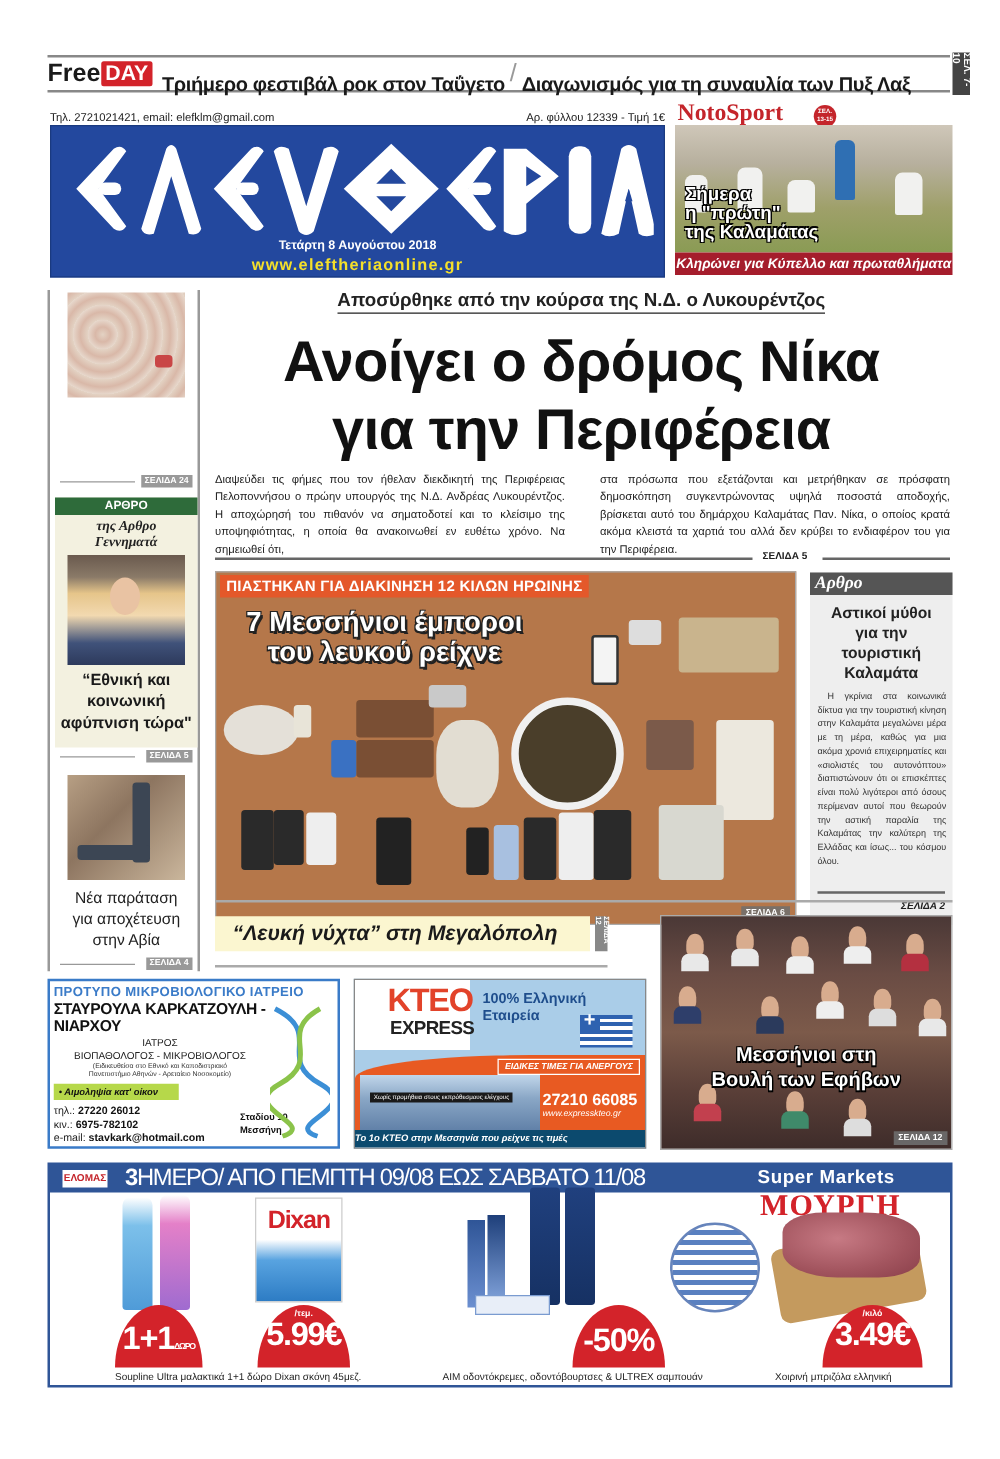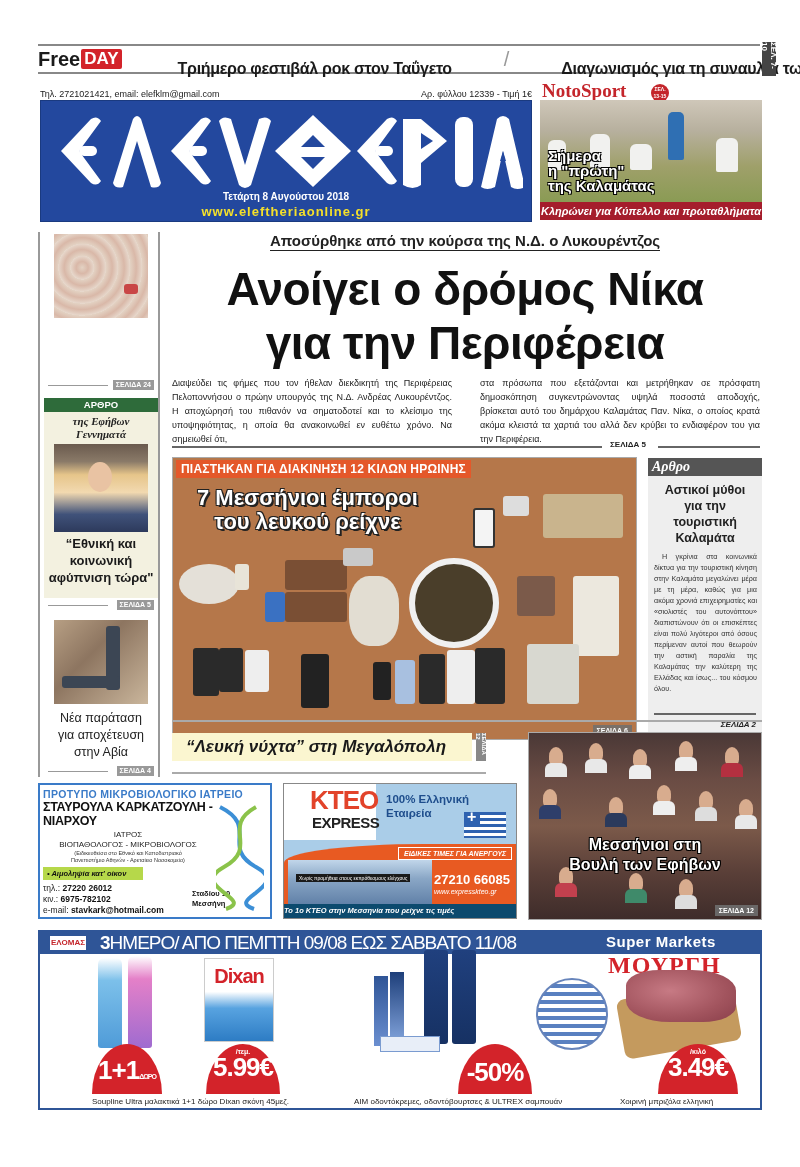--- a/index.html
+++ b/index.html
@@ -1,20 +1,20 @@
 <!DOCTYPE html>
 <html><head>
 <meta charset="utf-8">
 <style>
   * { box-sizing: border-box; margin: 0; padding: 0; }
   body { width: 800px; height: 1167px; background: #fff; position: relative; font-family: "Liberation Sans", sans-serif; color: #111; overflow: hidden; }
   .abs { position: absolute; }
 
   
-  .topbar { left: 38px; top: 44px; width: 722px; height: 30px; border-top: 2px solid #888; border-bottom: 2px solid #888; display: flex; align-items: center; gap: 48px; }
+  .topbar { left: 38px; top: 44px; width: 722px; height: 30px; border-top: 2px solid #888; border-bottom: 2px solid #888; display: flex; align-items: center; }
   .freeday { display: flex; align-items: center; font-weight: bold; font-size: 20px; margin-right: 8px; }
   .freeday .free { color: #1a1a1a; }
   .freeday .day { background: #d3232a; color: #fff; padding: 0 3px; font-size: 17px; border-radius: 2px; margin-left: 1px; }
   .topbar .headline { font-size: 16px; font-weight: bold; color: #1a1a1a; white-space: nowrap; letter-spacing: -0.3px; margin-top: 19px; }
   .topbar .slash { color: #999; font-weight: normal; font-size: 20px; margin: 0 4px; }
   .sel-vert { left: 762px; top: 42px; width: 14px; height: 34px; background: #444; color: #fff; font-size: 8px; writing-mode: vertical-rl; display: flex; align-items: center; justify-content: center; font-weight: bold; }
 
   .contact { left: 40px; top: 89px; font-size: 9px; color: #222; }
   .issue { left: 400px; top: 89px; font-size: 9px; color: #222; width: 132px; text-align: right; }
 
@@ -208,21 +208,21 @@
 <div class="abs leftcol">
   <div class="thumb figs"></div>
   <div class="page-ref-bar" style="top:148px;">
     <div class="line"></div>
       <div class="tag">ΣΕΛΙΔΑ 24</div>
   </div>
 
   <div class="article-box">
     <div class="article-hdr">ΑΡΘΡΟ</div>
     <div class="article-by">
-      <div>της Εφήβων</div>
+      <div>της Αρθρο</div>
       <div>Γεννηματά</div>
     </div>
     <div class="portrait"></div>
     <div class="art-quote">
       <div>“Εθνική και</div>
       <div>κοινωνική</div>
       <div>αφύπνιση τώρα"</div>
     </div>
   </div>
   <div class="page-ref-bar" style="top:368px;">

